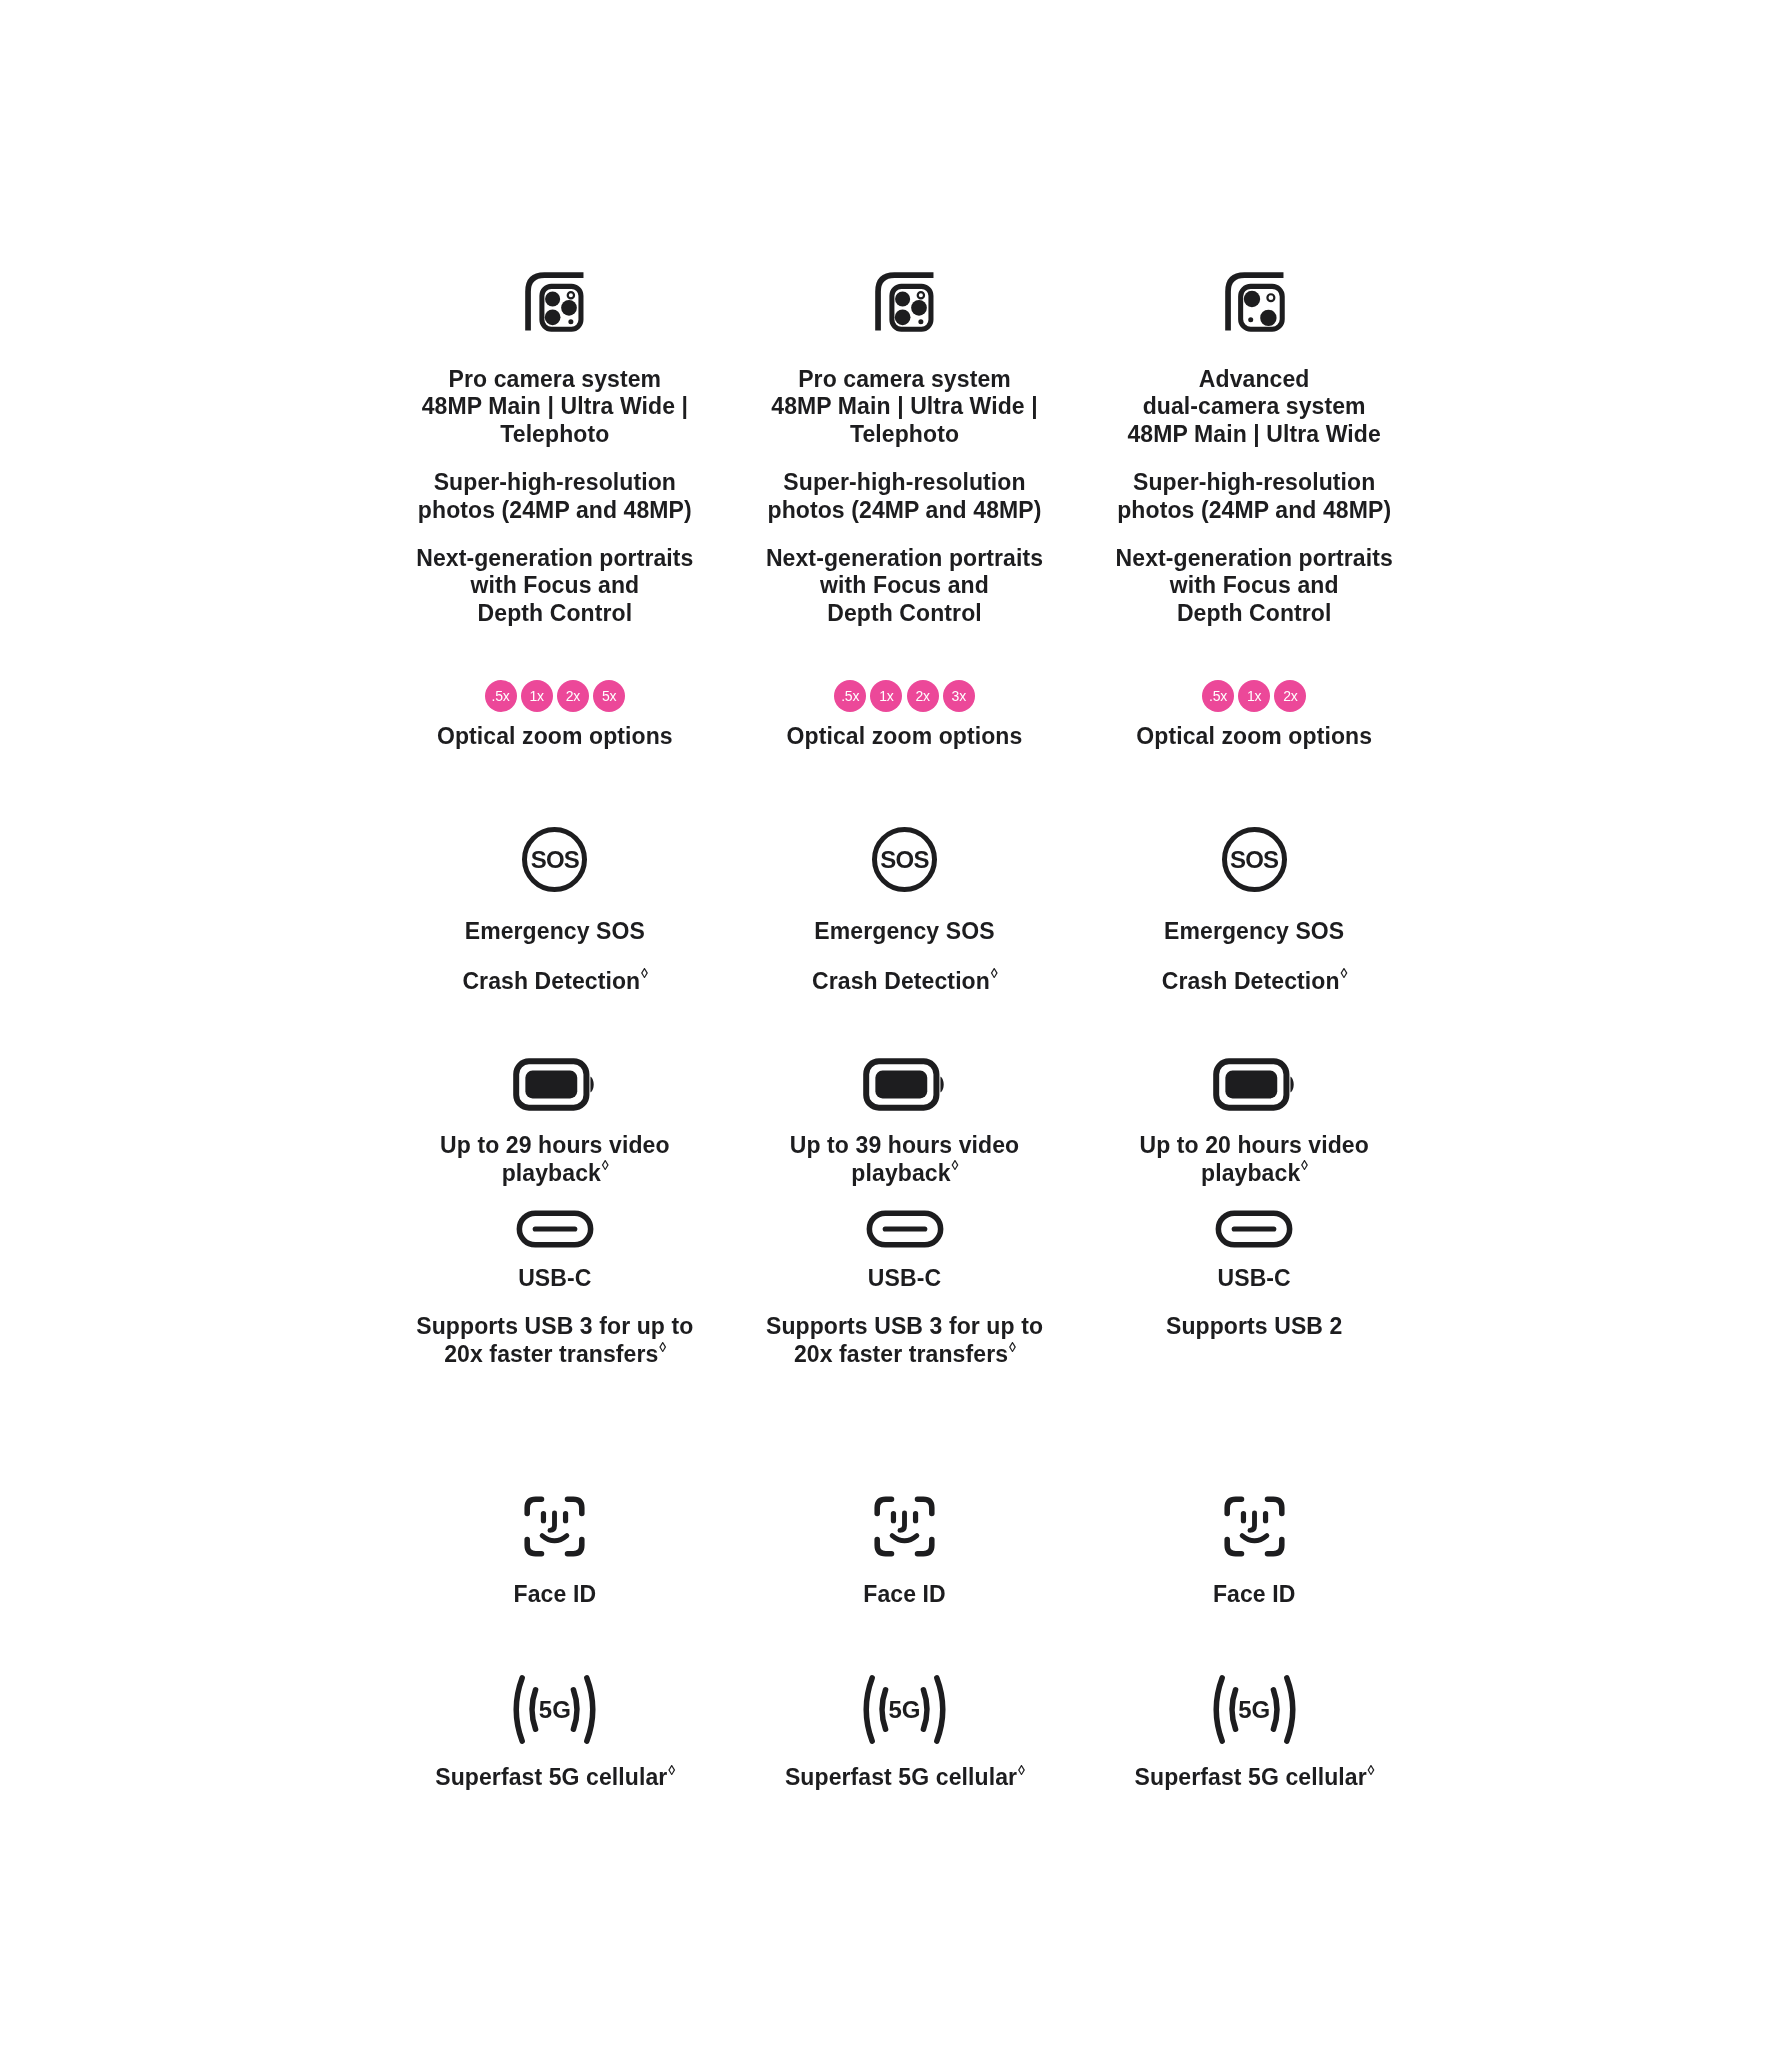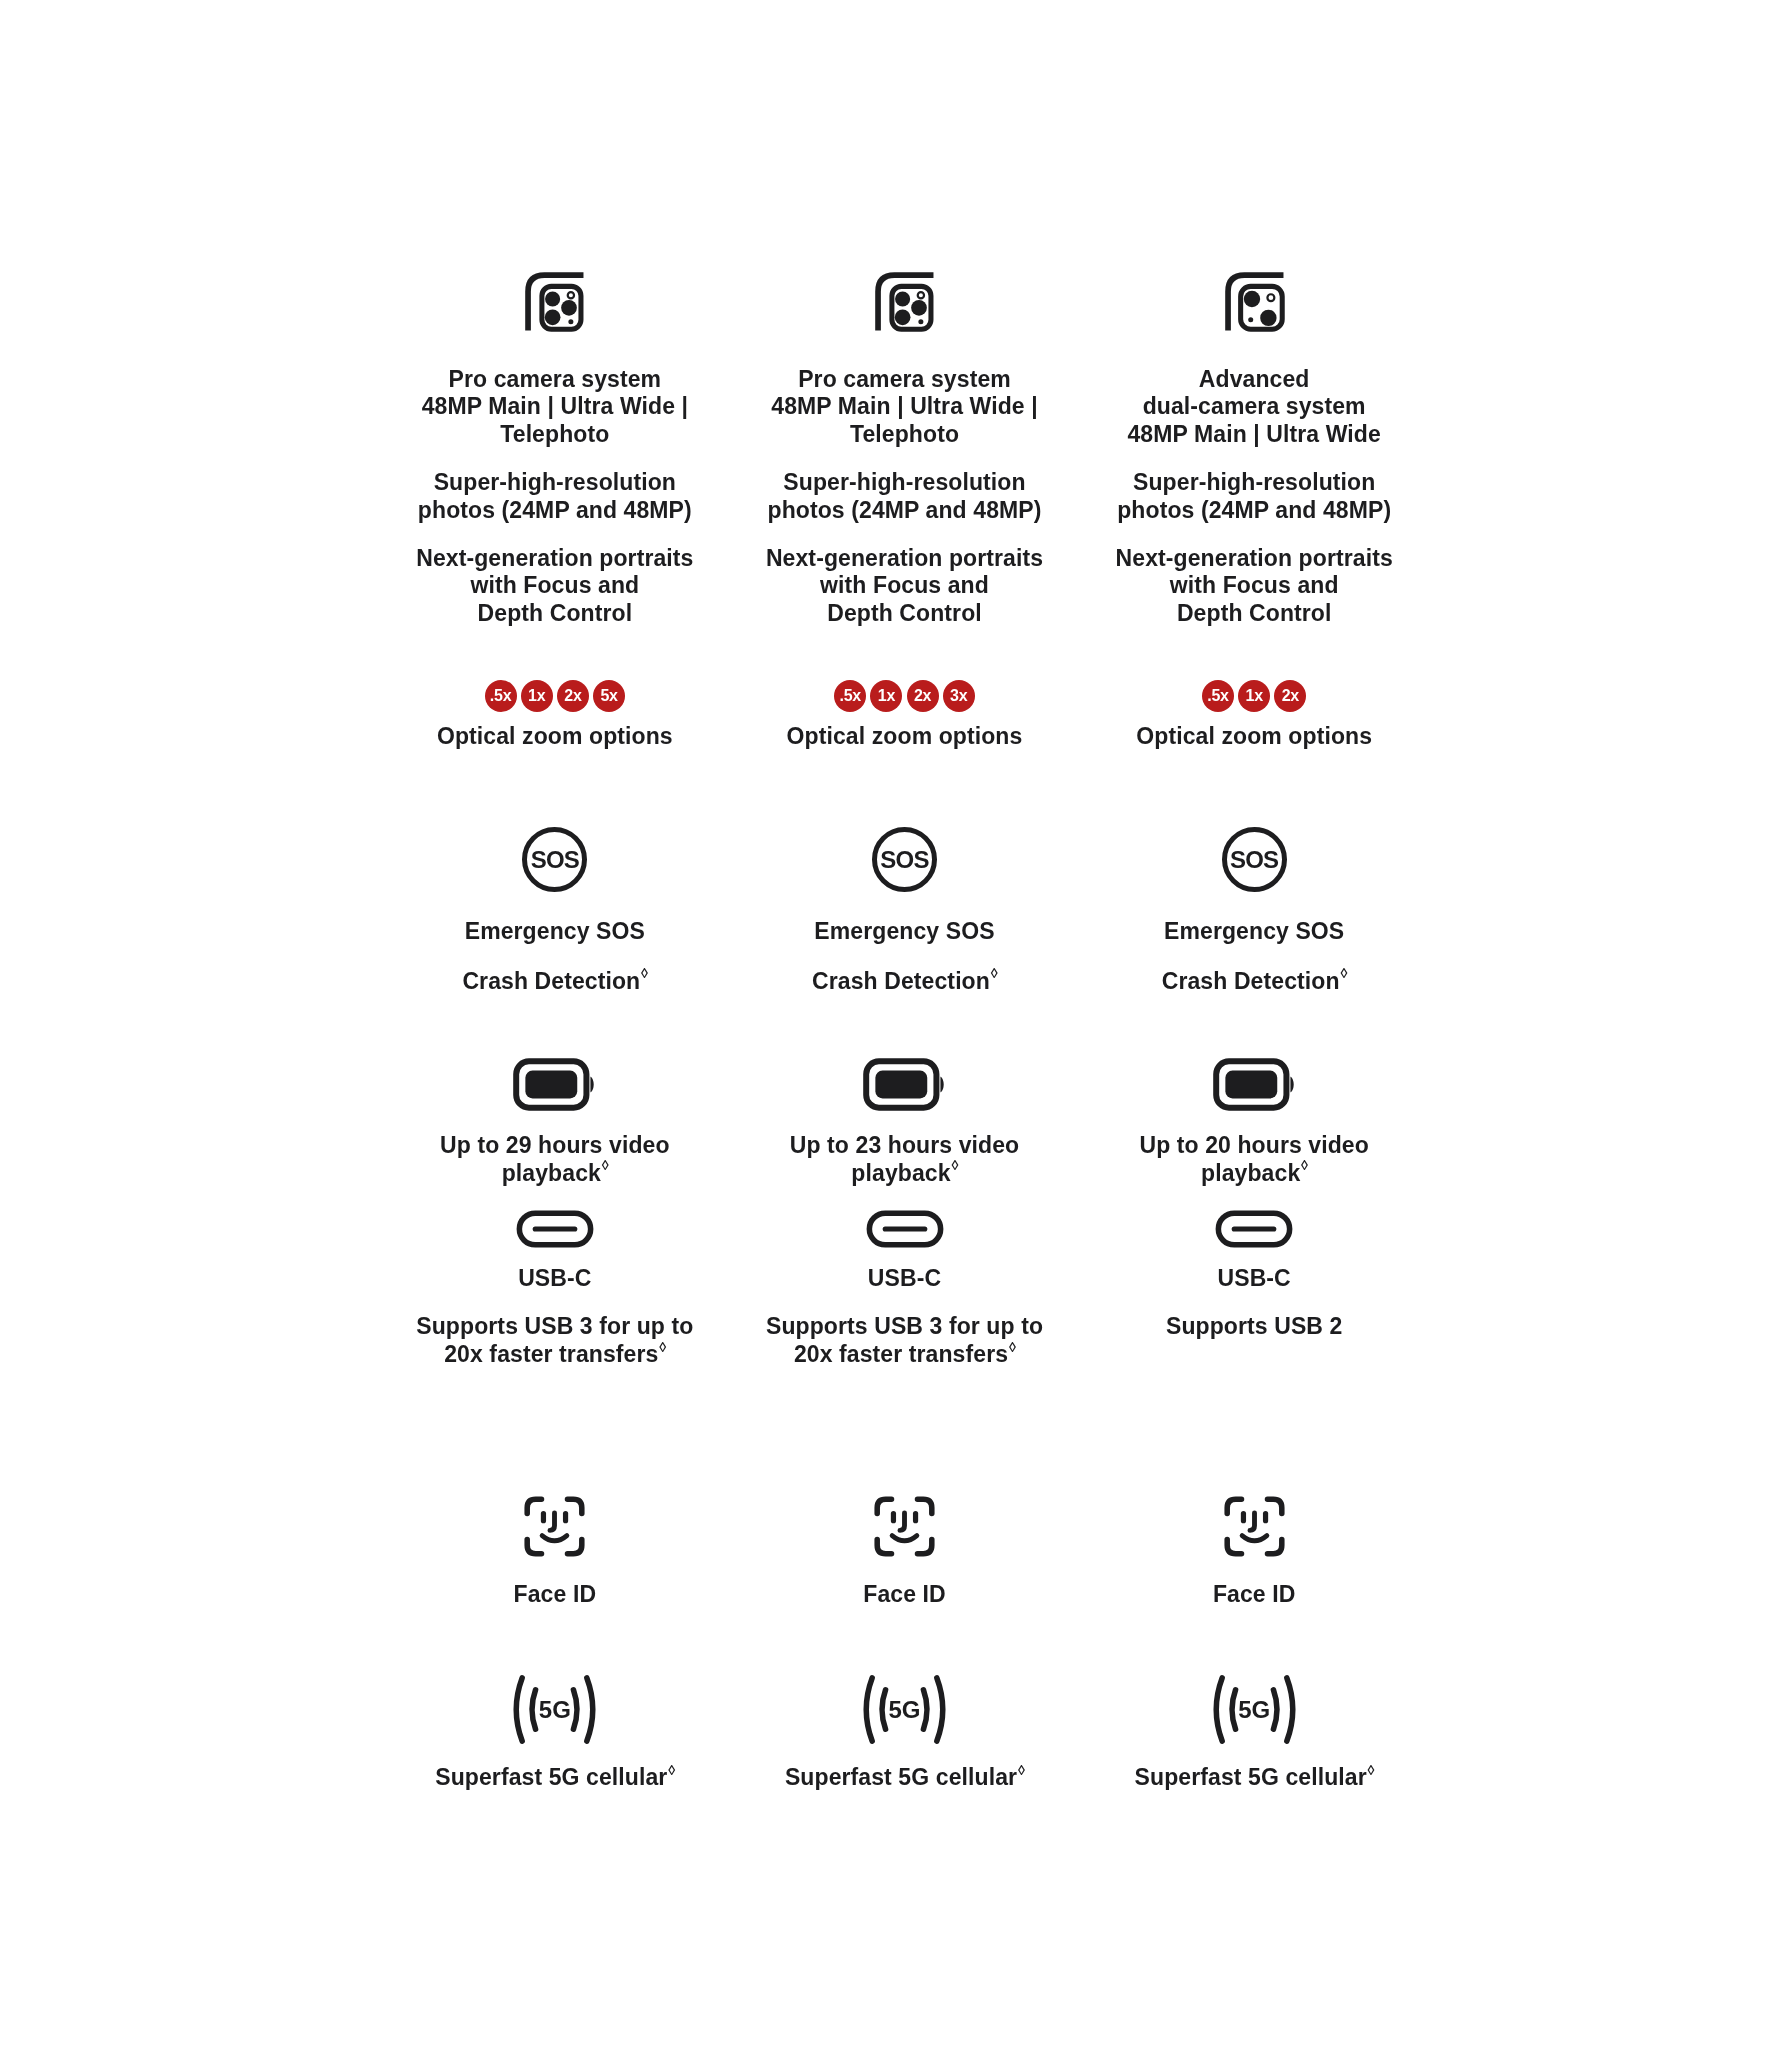--- a/index.html
+++ b/index.html
@@ -40,23 +40,23 @@
   .row-5g      { top:1674px; }
   
   .icon-svg { display:block; }
   .camera-svg { width:63px; height:63px; }
   .battery-svg { width:83px; height:53px; margin-top:1.7px; }
   .usb-svg { width:78px; height:38px; margin-top:1.7px; }
   .faceid-svg { width:65px; height:65px; }
   .badges { display:flex; gap:4.2px; align-items:center; justify-content:center; }
   .badge {
     width:32px; height:32px; border-radius:50%;
-    background:#b91c1c; color:#ffffff;
+    background:#ec4899; color:#ffffff;
     display:flex; align-items:center; justify-content:center;
-    font-size:16px; font-weight:700; letter-spacing:-0.2px;
+    font-size:14px; font-weight:400; letter-spacing:-0.2px;
   }
   .badge:empty { display:none; }
   .zoom-label { margin-top:11px; }
   .sos-circle {
     width:65px; height:65px; box-sizing:border-box;
     border:5.8px solid #1d1d1f; border-radius:50%;
     display:flex; align-items:center; justify-content:center;
     font-size:24px; font-weight:700; letter-spacing:-0.8px;
     color:#1d1d1f;
   }
@@ -221,21 +221,21 @@
         <span class="ln"><span>playback</span><sup class="fn">◊</sup></span>
       </div>
     </div>
     <div class="cell">
       <svg class="icon-svg battery-svg" viewBox="0 0 104 66">
         <rect x="4" y="4" width="88" height="58" rx="16" fill="none" stroke="#1d1d1f" stroke-width="7.5"></rect>
         <rect x="15.5" y="15.5" width="65" height="35" rx="9" fill="#1d1d1f"></rect>
         <path d="M97,23 c5.5,3 5.5,17 0,20 z" fill="#1d1d1f"></path>
       </svg>
       <div class="t battery-label">
-        <span class="ln">Up to 23 hours video</span>
+        <span class="ln">Up to 39 hours video</span>
         <span class="ln"><span>playback</span><sup class="fn">◊</sup></span>
       </div>
     </div>
     <div class="cell">
       <svg class="icon-svg battery-svg" viewBox="0 0 104 66">
         <rect x="4" y="4" width="88" height="58" rx="16" fill="none" stroke="#1d1d1f" stroke-width="7.5"></rect>
         <rect x="15.5" y="15.5" width="65" height="35" rx="9" fill="#1d1d1f"></rect>
         <path d="M97,23 c5.5,3 5.5,17 0,20 z" fill="#1d1d1f"></path>
       </svg>
       <div class="t battery-label">

